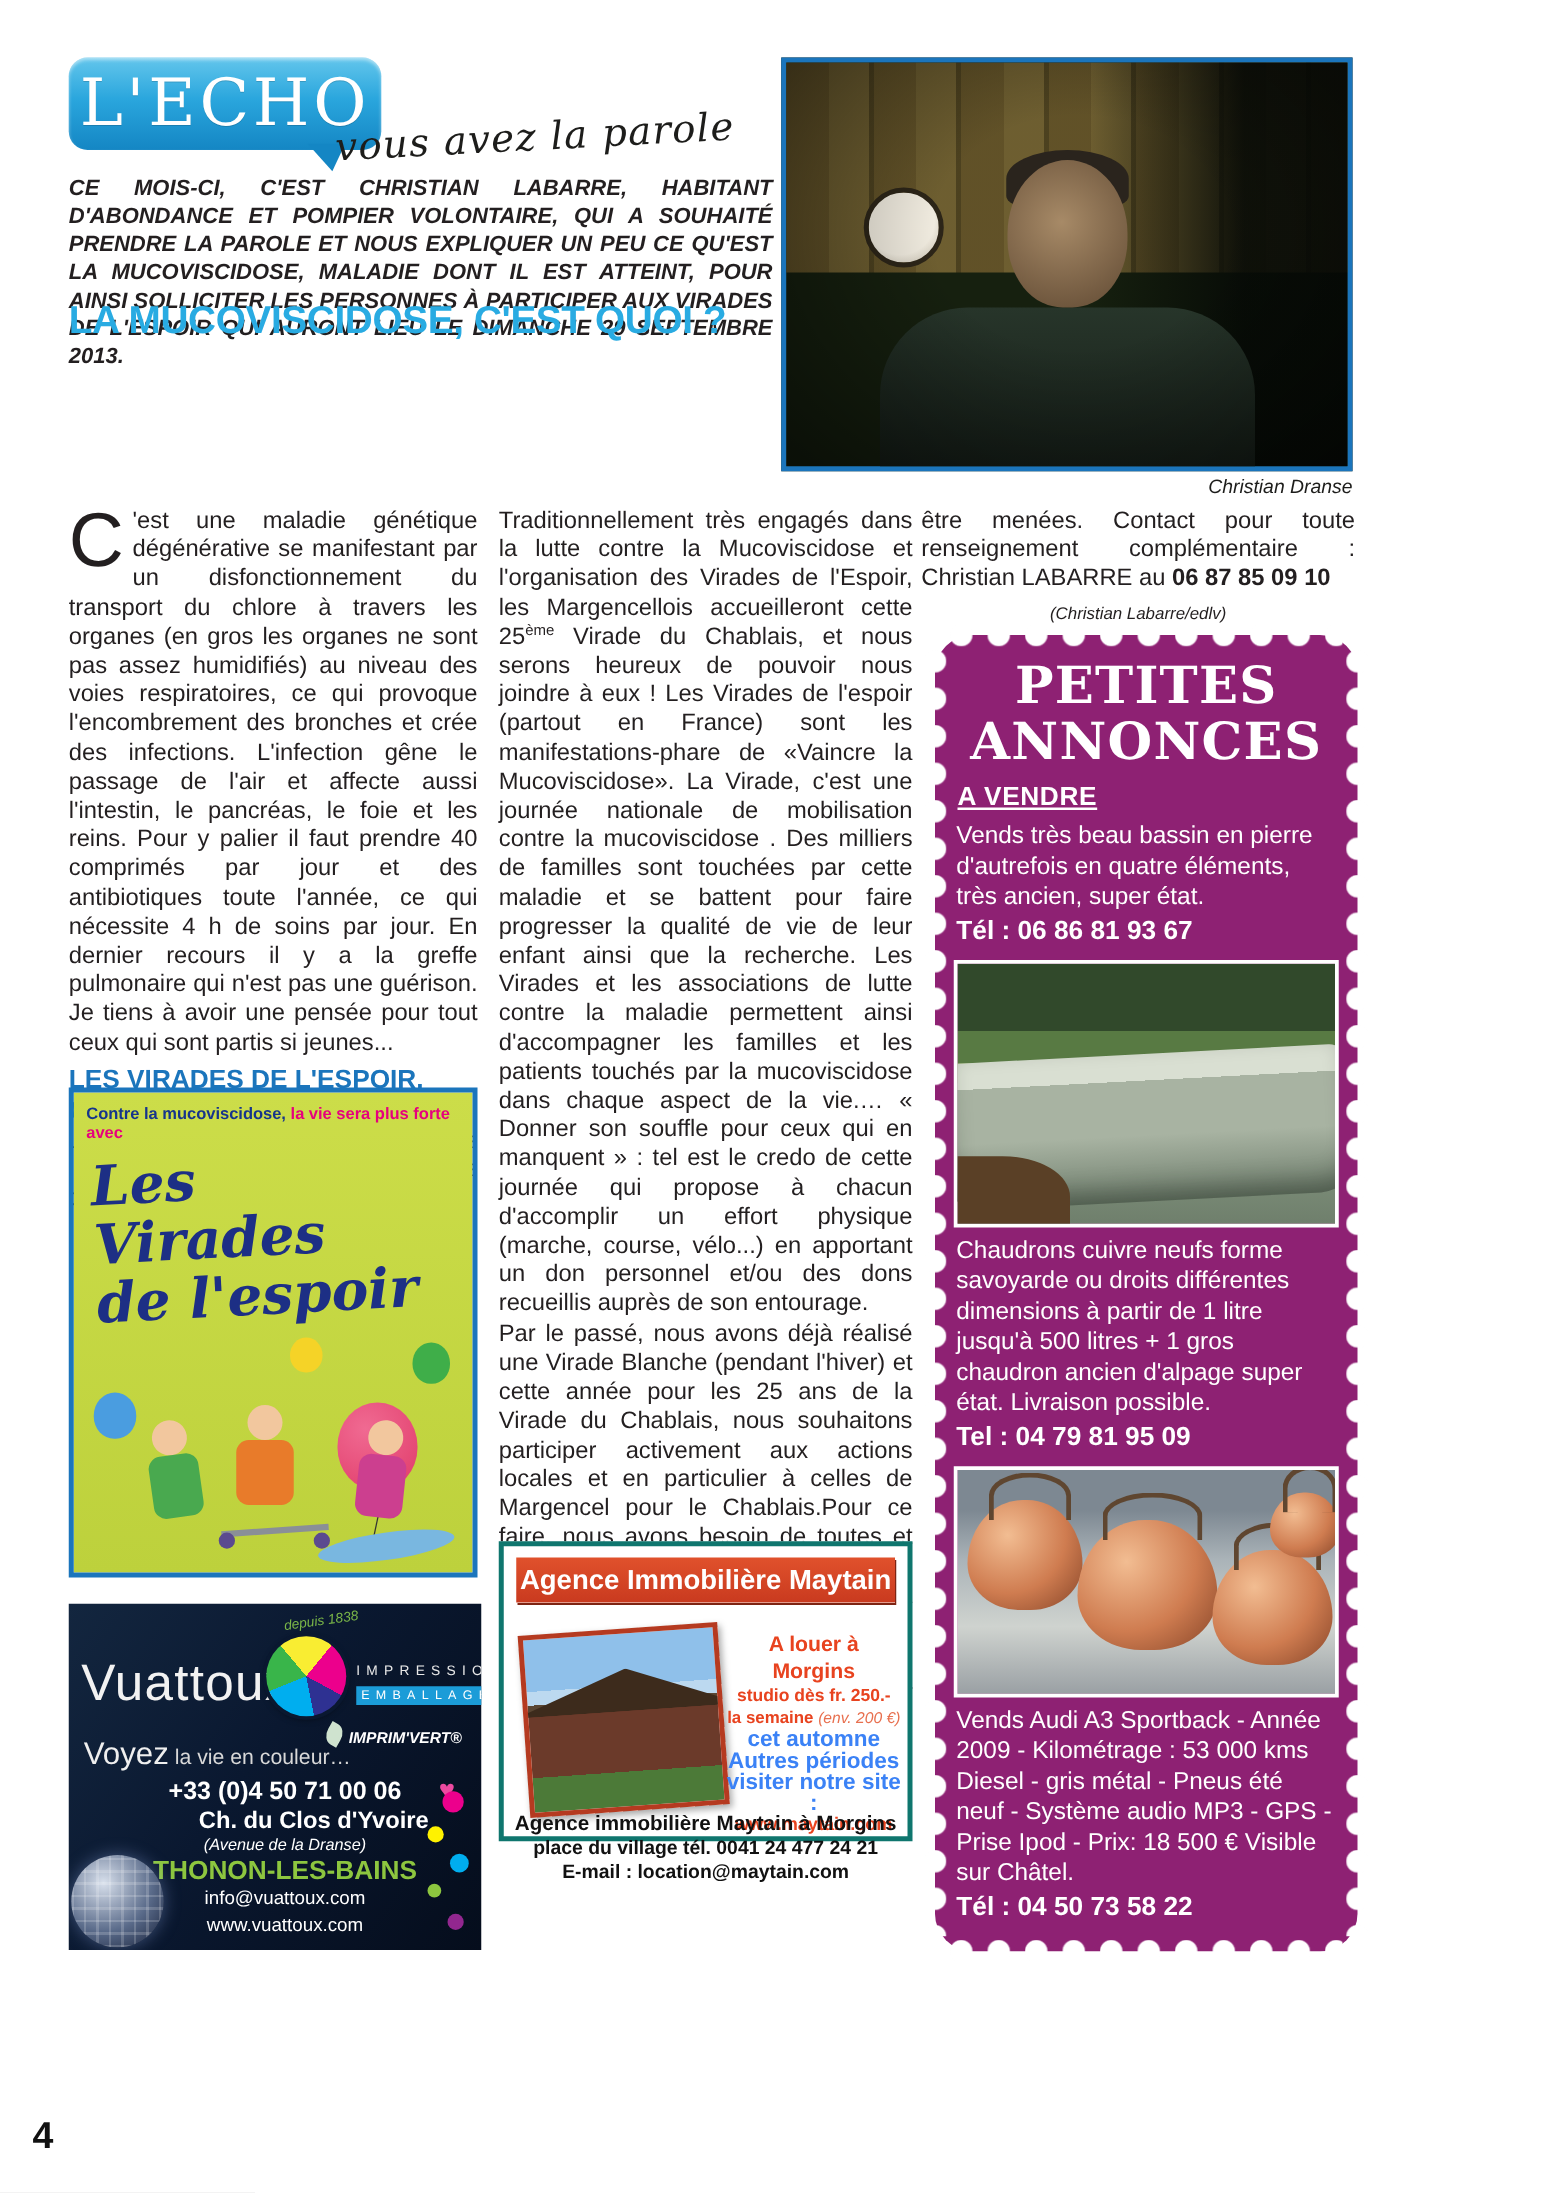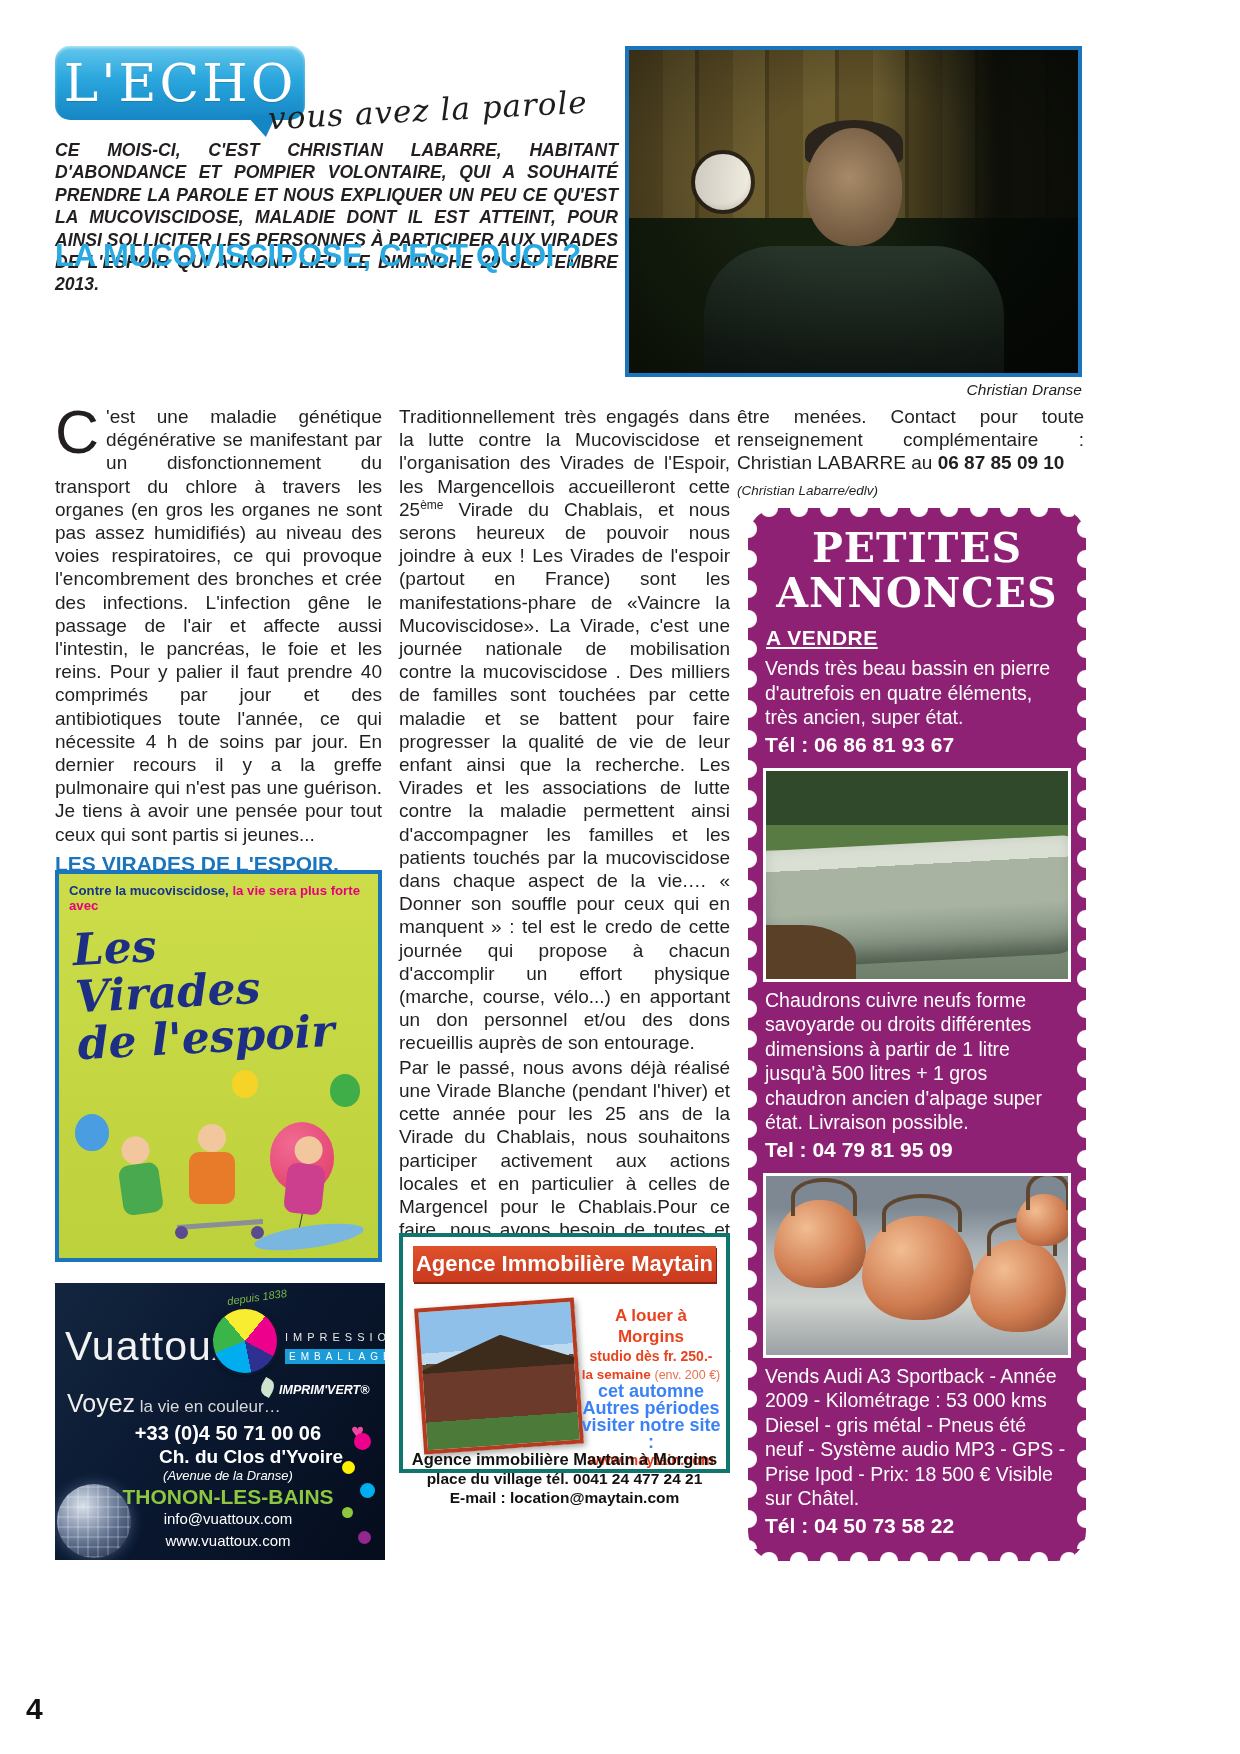--- a/index.html
+++ b/index.html
@@ -48,21 +48,21 @@
   
   .col{position:absolute;top:405px;font-size:19px;line-height:23.2px;text-align:justify;}
   .col-1{left:55px;width:327px;}
   .col-2{left:399px;width:331px;}
   .col-3{left:737px;width:347px;}
   .dropcap{float:left;font-size:61px;line-height:49px;padding:3px 7px 0 0;}
   .subhead{color:#1b75bc;font-weight:800;font-size:21px;line-height:25px;margin-top:5px;text-align:left;}
   .para{margin:0 0 1px 0;}
   .b{font-weight:bold;}
   sup.ord{font-size:12px;vertical-align:super;line-height:0;}
-  .credit{font-size:13.5px;font-style:italic;text-align:left;margin-top:4px;}
+  .credit{font-size:13.5px;font-style:italic;text-align:center;margin-top:4px;}
 
   
   .poster{position:absolute;left:55px;top:870px;width:327px;height:392px;border:4px solid #1b75bc;
         box-sizing:border-box;background:linear-gradient(180deg,#ccdd49,#bdd13c);overflow:hidden;}
   .poster-top{padding:9px 8px 0 10px;font-size:13.2px;font-weight:bold;line-height:15px;}
   .poster-top .dk{color:#16348c;} .poster-top .pk{color:#e6007e;}
   .poster-title{margin:6px 0 0 16px;font-family:"DejaVu Serif",serif;font-style:italic;font-weight:bold;
         color:#1d2f85;font-size:44px;line-height:47px;transform:rotate(-3deg);width:280px;}
   .balloon{position:absolute;border-radius:50% 50% 48% 48%;}
   .bal-red{width:64px;height:70px;background:radial-gradient(circle at 35% 30%,#f06a92,#e03a68);right:44px;top:248px;}
@@ -174,21 +174,21 @@
         box-shadow:1px 2px 0 #7e2413;}
   .mt-photo{position:absolute;left:16px;top:66px;width:152px;height:138px;transform:rotate(-4deg);
         border:4px solid #b53a20;background:linear-gradient(180deg,#8fc0ea 0 30%,#bcd9f0 30% 38%,#5a4633 38% 42%,#6b3a2a 42% 80%,#4c7a38 80% 100%);
         box-shadow:2px 3px 6px rgba(0,0,0,.35);overflow:hidden;}
   .mt-roof{position:absolute;left:-10px;top:28px;width:180px;height:34px;background:#3d2b1c;
         clip-path:polygon(0 100%,50% 0,100% 100%);}
   .mt-right{position:absolute;left:178px;top:68px;width:140px;text-align:center;}
   .mt-r1{color:#e8431f;font-weight:bold;font-size:17px;line-height:21px;}
   .mt-r2{color:#e8431f;font-weight:bold;font-size:14px;line-height:18px;}
   .mt-r3a{color:#e8431f;font-weight:bold;font-size:13.5px;}
-  .mt-r3b{color:#e8704f;font-size:12.5px;}
+  .mt-r3b{color:#e8704f;font-style:italic;font-size:12.5px;}
   .mt-green{color:#3b82f6;font-weight:bold;font-size:18px;line-height:17px;}
   .mt-web{color:#e8431f;font-weight:bold;font-size:14.5px;line-height:19px;}
   .mt-footer{position:absolute;left:0;right:0;top:212px;text-align:center;color:#111;}
   .mt-f1{font-weight:bold;font-size:16.5px;line-height:20px;}
   .mt-f2{font-weight:bold;font-size:15.5px;line-height:19px;}
 
   .page-number{position:absolute;left:26px;top:1692px;font-size:30px;font-weight:bold;color:#111;}
 </style>
 </head>
 <body>

